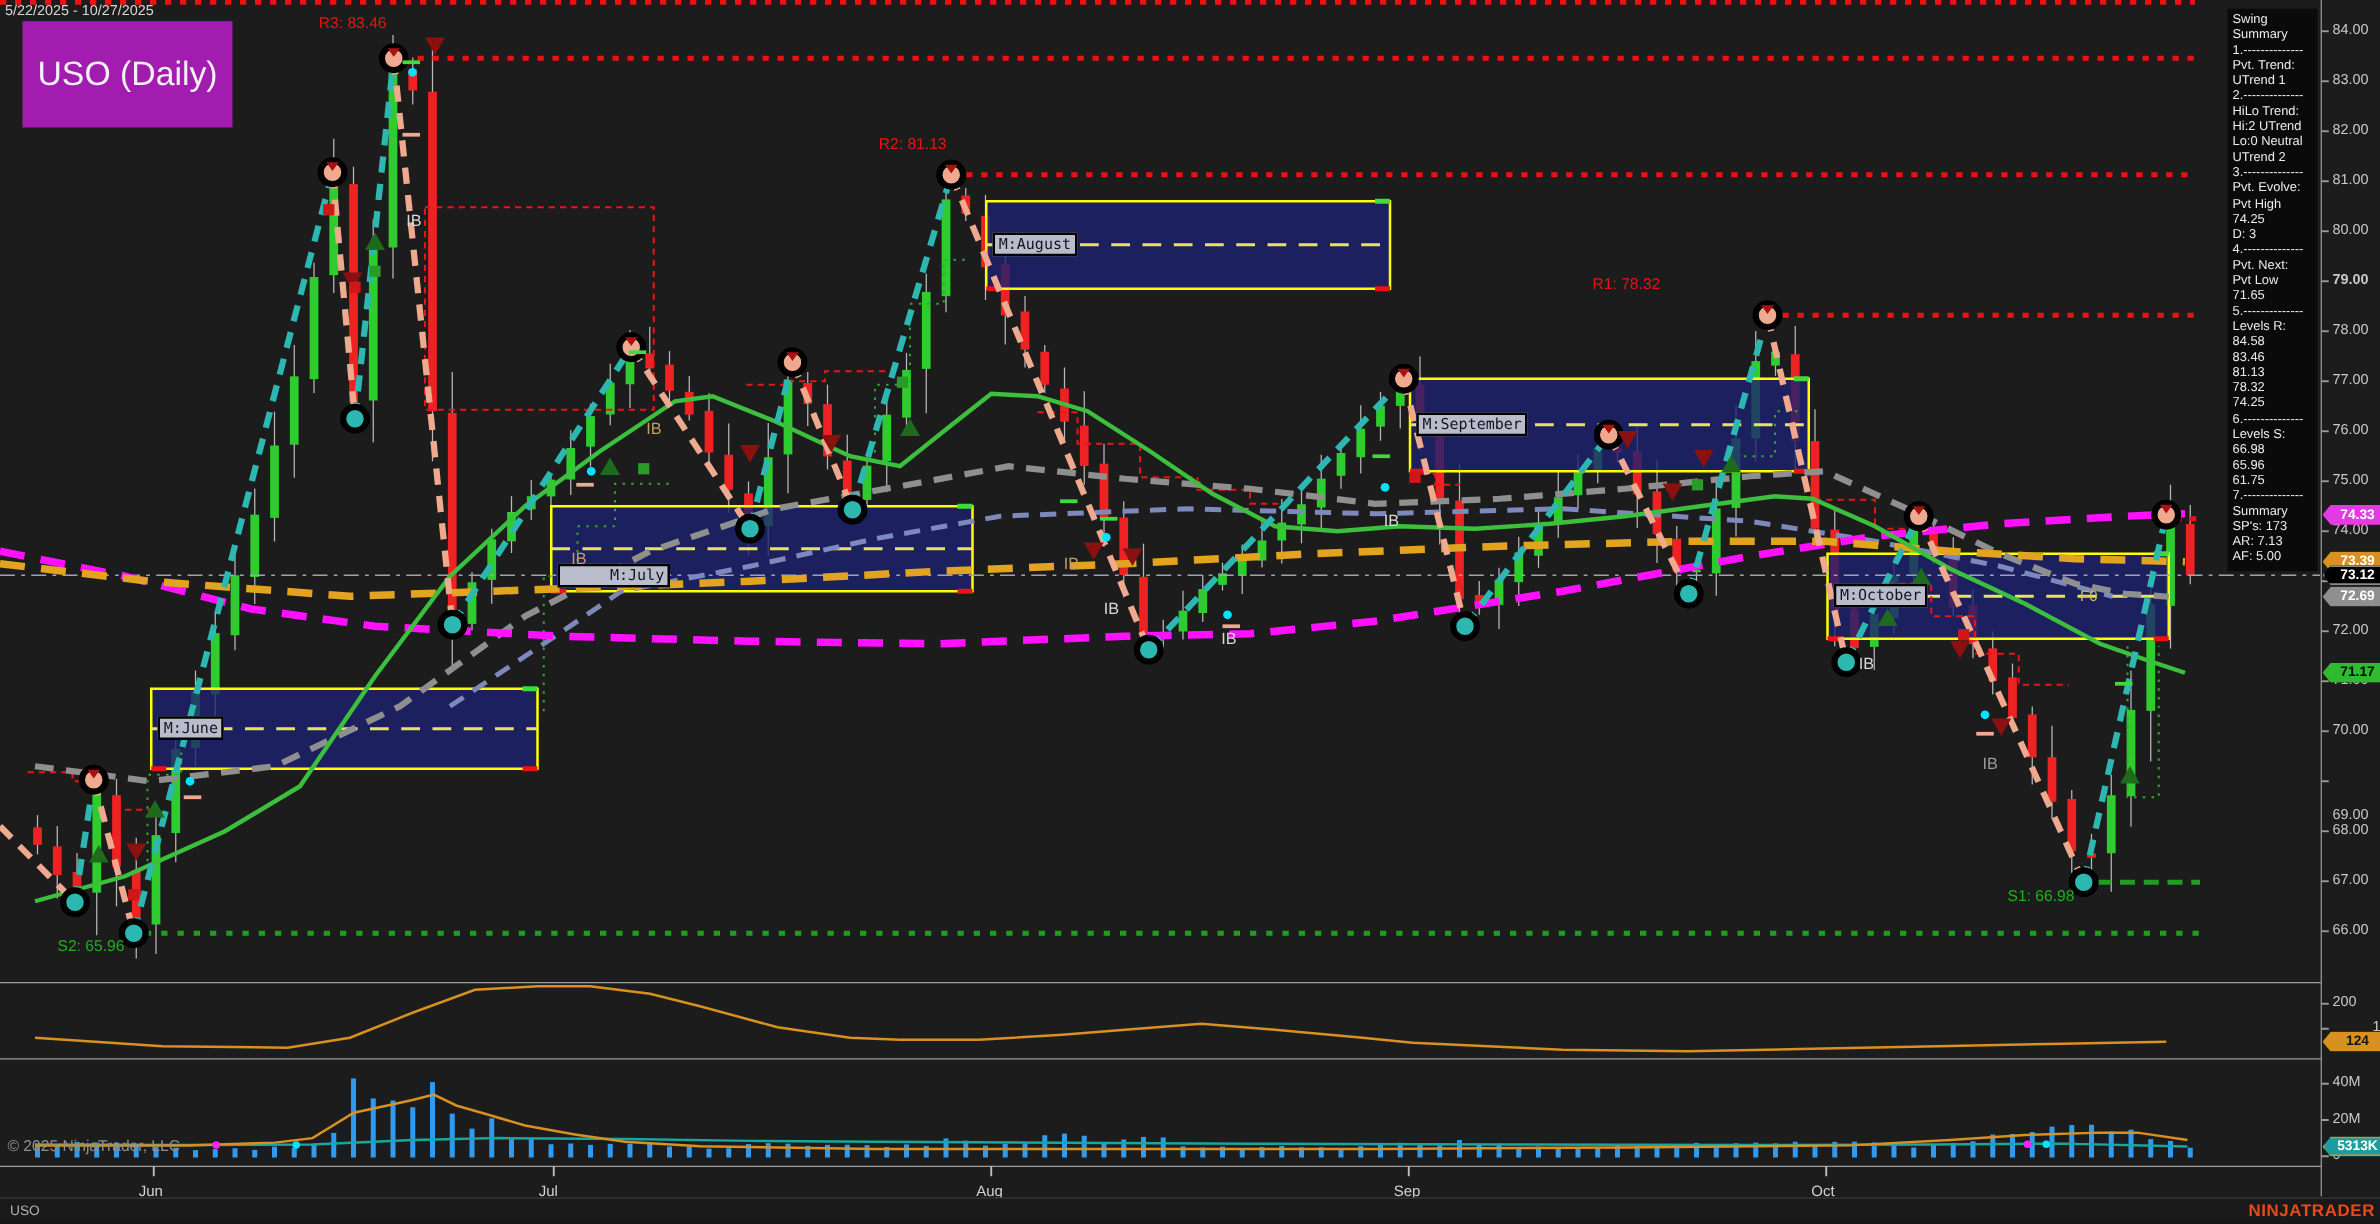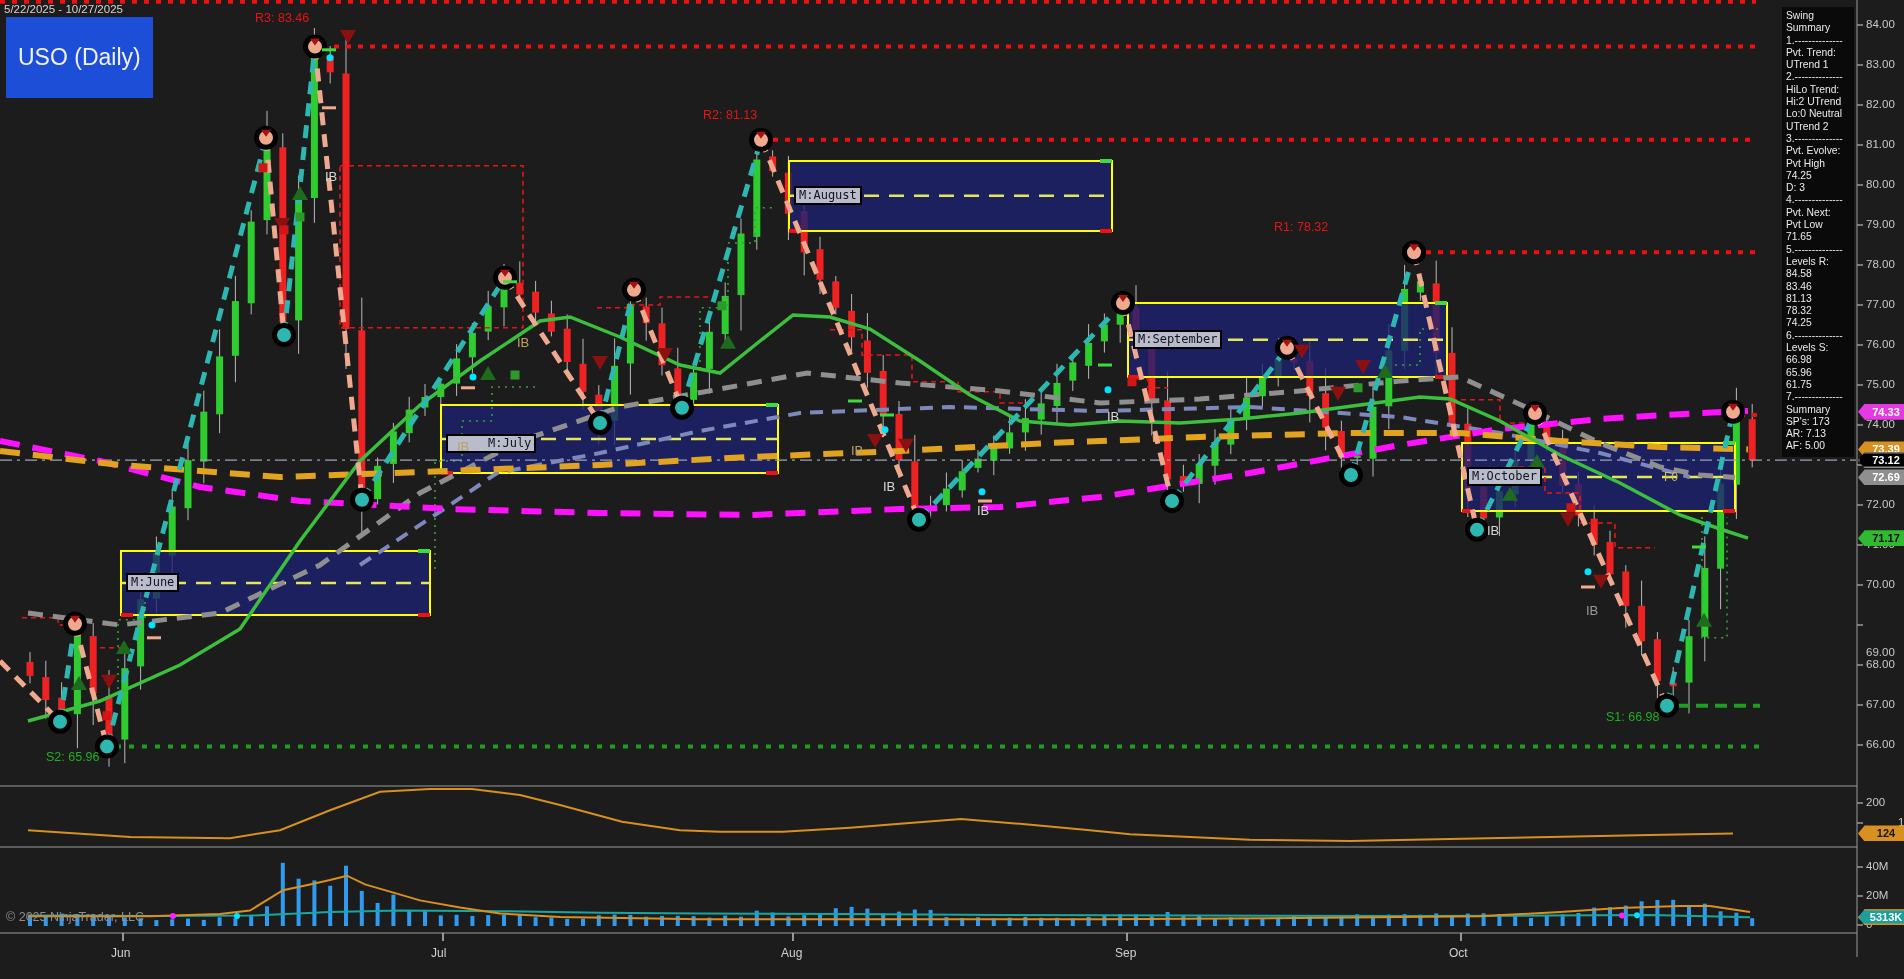--- a/index.html
+++ b/index.html
@@ -12,22 +12,22 @@
   .lvlR{color:#e81414;font-size:12.5px}
   .lvlS{color:#1faf1f;font-size:12.5px}
   .mlabel{font-family:"DejaVu Sans Mono",monospace;font-size:12px;color:#14141e;
           background:#b9bcca;border:2px solid #000;padding:0 3px;line-height:15px}
   .ib{font-size:13px}
   .ib-tan{color:#c0a060}.ib-light{color:#d8d8d8}.ib-gray{color:#9a9a9a}
   .f0{color:#d2c04a;font-size:12px}
   .ptag{width:46px;height:16px;line-height:16px;font-size:11px;font-weight:bold;text-align:center;
         clip-path:polygon(0 50%,13% 0,100% 0,100% 100%,13% 100%);padding-left:5px}
   #date-range{position:absolute;left:4px;top:3px;color:#d5d5d5;font-size:11.5px}
-  #title-box{position:absolute;left:6px;top:17px;background:#1d4ed8;color:#f2f2f2;
-             font-size:23px;padding:27px 12px}
+  #title-box{position:absolute;left:18px;top:17px;background:#a21caf;color:#f2f2f2;
+             font-size:27px;padding:27px 12px}
   #swing-panel{position:absolute;left:1782px;top:7px;width:68px;background:#0a0a0a;color:#ececec;
                font-size:10.3px;line-height:12.3px;padding:3px 0 4px 4px}
   #copyright{position:absolute;left:6px;top:910px;color:#8f8f8f;font-size:12.5px}
   #statusbar{position:absolute;left:0;top:958px;width:1904px;height:21px;background:#191919;
              border-top:1px solid #3a3a3a}
   #tab-uso{position:absolute;left:8px;top:4px;color:#b0b0b0;font-size:11px}
   #brand{position:absolute;right:4px;top:2px;color:#e84a1c;font-size:13.5px;font-weight:bold;letter-spacing:.5px}
 </style>
 </head>
 <body>
@@ -580,21 +580,21 @@
         <circle cx="237" cy="915.9" r="3" fill="#00e5ff"></circle>
         <circle cx="1637" cy="915.3" r="3" fill="#00e5ff"></circle>
       </g>
     </svg>
   <div id="overlay" class="ovc">
       <div class="ov axlbl" style="left: 1866px; top: 18px;">84.00</div>
       <div class="ov axlbl" style="left: 1866px; top: 58px;">83.00</div>
       <div class="ov axlbl" style="left: 1866px; top: 98px;">82.00</div>
       <div class="ov axlbl" style="left: 1866px; top: 138px;">81.00</div>
       <div class="ov axlbl" style="left: 1866px; top: 178px;">80.00</div>
-      <div class="ov axlbl" style="left: 1866px; top: 218px;">79.00</div>
+      <div class="ov axlbl" style="left: 1866px; top: 218px; font-weight: bold;">79.00</div>
       <div class="ov axlbl" style="left: 1866px; top: 258px;">78.00</div>
       <div class="ov axlbl" style="left: 1866px; top: 298px;">77.00</div>
       <div class="ov axlbl" style="left: 1866px; top: 338px;">76.00</div>
       <div class="ov axlbl" style="left: 1866px; top: 378px;">75.00</div>
       <div class="ov axlbl" style="left: 1866px; top: 418px;">74.00</div>
       <div class="ov axlbl" style="left: 1866px; top: 458px;">73.00</div>
       <div class="ov axlbl" style="left: 1866px; top: 498px;">72.00</div>
       <div class="ov axlbl" style="left: 1866px; top: 538px;">71.00</div>
       <div class="ov axlbl" style="left: 1866px; top: 578px;">70.00</div>
       <div class="ov axlbl" style="left: 1866px; top: 618px; margin-top: 28px;">69.00</div>
@@ -610,21 +610,21 @@
       <div class="ov axlbl monthlbl" style="left: 431px; top: 946px;">Jul</div>
       <div class="ov axlbl monthlbl" style="left: 781px; top: 946px;">Aug</div>
       <div class="ov axlbl monthlbl" style="left: 1115px; top: 946px;">Sep</div>
       <div class="ov axlbl monthlbl" style="left: 1449px; top: 946px;">Oct</div>
       <div class="ov lvlR" style="left: 255px; top: 11px;">R3: 83.46</div>
       <div class="ov lvlR" style="left: 703px; top: 108px;">R2: 81.13</div>
       <div class="ov lvlR" style="left: 1274px; top: 220px;">R1: 78.32</div>
       <div class="ov lvlS" style="left: 1606px; top: 710px;">S1: 66.98</div>
       <div class="ov lvlS" style="left: 46px; top: 750px;">S2: 65.96</div>
       <div class="ov mlabel" style="left: 126px; top: 573px;">M:June</div>
-      <div class="ov mlabel" style="left: 446px; top: 434px; padding-left: 40px;">M:July</div>
+      <div class="ov mlabel" style="left: 446px; top: 451px; padding-left: 40px;">M:July</div>
       <div class="ov mlabel" style="left: 794px; top: 185.8px;">M:August</div>
       <div class="ov mlabel" style="left: 1133px; top: 329.8px;">M:September</div>
       <div class="ov mlabel" style="left: 1467px; top: 467px;">M:October</div>
       <div class="ov ib ib-tan" style="left: 457px; top: 439px;">IB</div>
       <div class="ov ib ib-tan" style="left: 517px; top: 335px;">IB</div>
       <div class="ov ib ib-tan" style="left: 851px; top: 443px;">IB</div>
       <div class="ov ib ib-light" style="left: 883px; top: 479px;">IB</div>
       <div class="ov ib ib-light" style="left: 977px; top: 503px;">IB</div>
       <div class="ov ib ib-light" style="left: 1107px; top: 409px;">IB</div>
       <div class="ov ib ib-light" style="left: 325px; top: 169px;">IB</div>
@@ -672,13 +672,17 @@
       <div>66.98</div>
       <div>65.96</div>
       <div>61.75</div>
       <div>7.--------------</div>
       <div>Summary</div>
       <div>SP's: 173</div>
       <div>AR: 7.13</div>
       <div>AF: 5.00</div>
     </div>
   <div id="copyright">© 2025 NinjaTrader, LLC</div>
+  <div id="statusbar">
+    <div id="tab-uso">USO</div>
+    <div id="brand">NINJATRADER</div>
+  </div>
 </div>
 
 </body></html>

